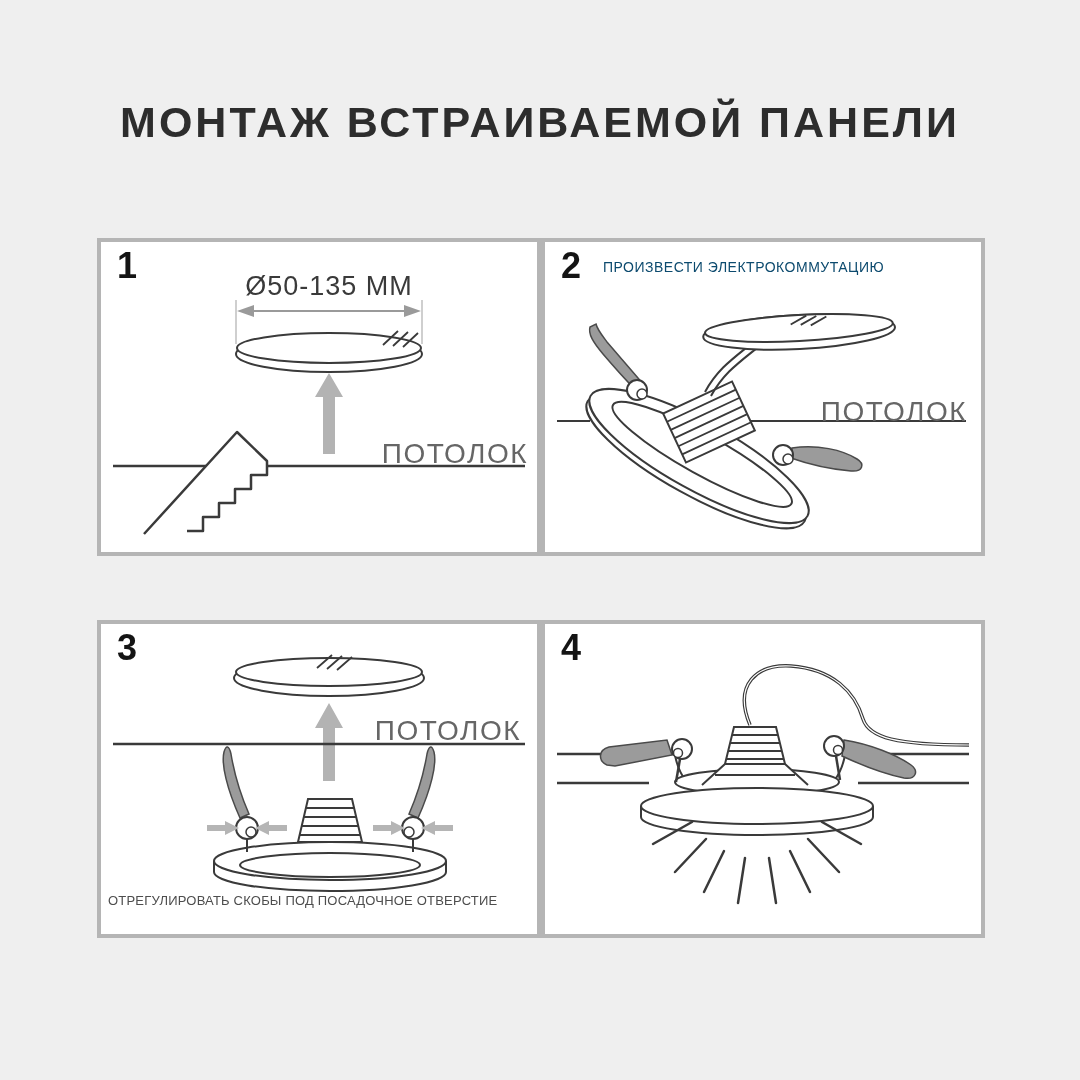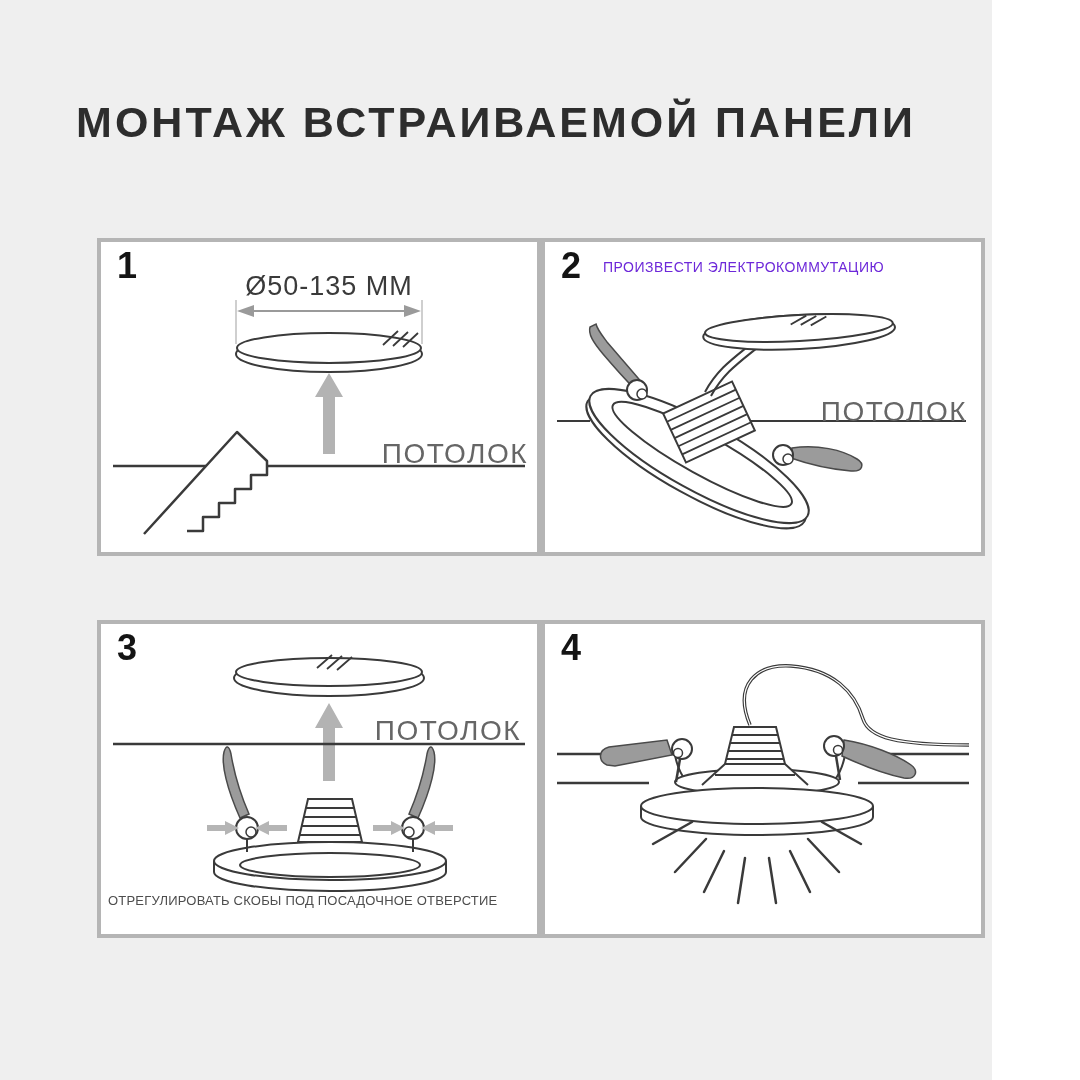--- a/index.html
+++ b/index.html
@@ -1,31 +1,31 @@
 <!DOCTYPE html>
 <html><head>
 <meta charset="utf-8">
 <style>
   html,body{margin:0;padding:0;}
-  .page{position:relative;width:992px;height:1080px;background:#efefef;overflow:hidden;
+  .page{position:relative;width:1080px;height:1080px;background:#efefef;overflow:hidden;
         font-family:"Liberation Sans", sans-serif;}
   .title{position:absolute;left:0;right:0;top:98px;text-align:center;font-size:43px;
          font-weight:700;letter-spacing:3px;color:#2d2d2d;white-space:nowrap;}
   .grid{position:absolute;left:97px;top:238px;width:888px;display:grid;
         grid-template-columns:444px 444px;grid-template-rows:318px 318px;row-gap:64px;}
   .panel{position:relative;background:#ffffff;border:4px solid #b5b5b5;box-sizing:border-box;}
   .num{position:absolute;left:16px;top:4px;font-size:36px;font-weight:800;color:#141414;line-height:1.1;}
   .art{position:absolute;left:0;top:0;width:436px;height:310px;}
   .dim-label{position:absolute;left:228px;top:29px;transform:translateX(-50%);font-size:27px;
              letter-spacing:1px;color:#3a3a3a;white-space:nowrap;}
   .ceiling-label{position:absolute;font-size:28px;letter-spacing:1.5px;color:#666666;white-space:nowrap;}
   .cl1{right:9px;top:196px;}
   .cl2{right:14px;top:154px;}
   .cl3{right:16px;top:91px;}
-  .caption-top{position:absolute;left:58px;top:17px;font-size:14px;letter-spacing:.5px;color:#6d28d9;white-space:nowrap;}
+  .caption-top{position:absolute;left:58px;top:17px;font-size:14px;letter-spacing:.5px;color:#0c4a6e;white-space:nowrap;}
   .caption-bottom{position:absolute;left:7px;top:269px;font-size:13px;letter-spacing:.2px;color:#4d4d4d;white-space:nowrap;text-align:right;}
   svg .ln{stroke:#3a3a3a;fill:none;}
   svg .wh{fill:#ffffff;stroke:#3a3a3a;}
 </style>
 </head>
 <body>
 
 <div class="page">
   <div class="title">МОНТАЖ ВСТРАИВАЕМОЙ ПАНЕЛИ</div>
 

